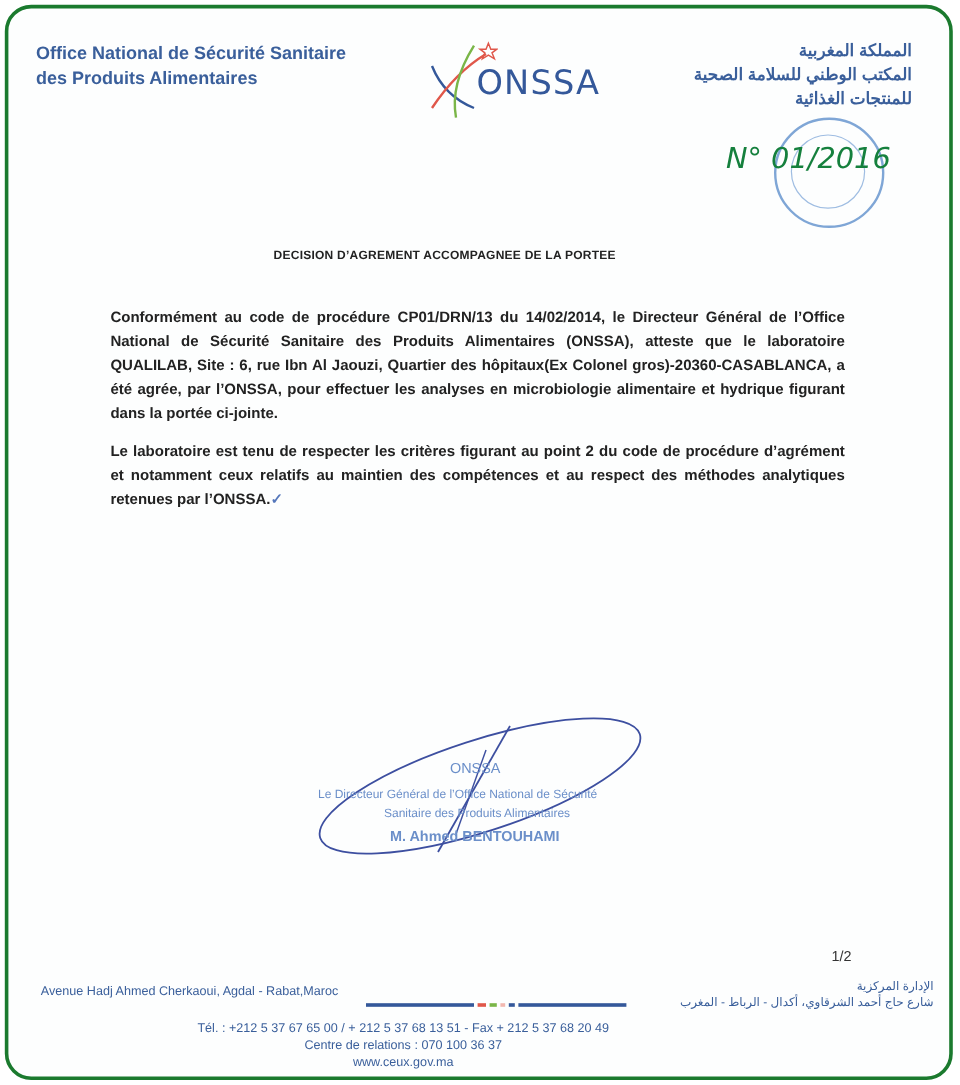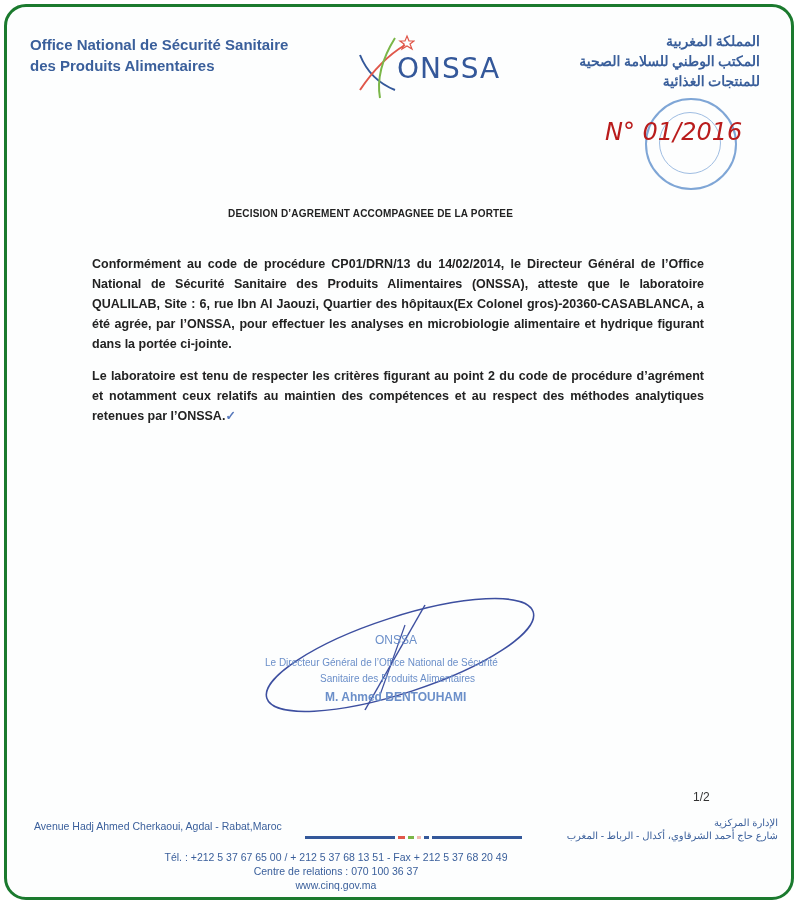--- a/index.html
+++ b/index.html
@@ -2,24 +2,24 @@
 <html><head>
 <meta charset="utf-8">
 <style>
   html, body { margin: 0; padding: 0; background: #ffffff; }
   body { width: 800px; height: 904px; position: relative; overflow: hidden; font-family: "Liberation Sans", sans-serif; }
   .frame { position: absolute; left: 4px; top: 4px; width: 784px; height: 890px; border: 3px solid #1b7a2e; border-radius: 22px; background: #fdfefe; }
   .hdr-left { position: absolute; left: 30px; top: 34px; color: #3a5f9b; font-size: 15px; line-height: 21px; font-weight: bold; }
   .hdr-left div { white-space: nowrap; }
   .logo { position: absolute; left: 355px; top: 30px; width: 180px; height: 70px; }
   .logo-text { position: absolute; left: 42px; top: 22px; font-size: 28px; letter-spacing: 1px; color: #34589a; font-family: "DejaVu Sans", sans-serif; }
-  .hdr-right { position: absolute; right: 40px; top: 32px; text-align: right; color: #3a5f9b; font-size: 14px; line-height: 20px; font-weight: bold; direction: rtl; font-family: Liberation Serif, serif; }
+  .hdr-right { position: absolute; right: 40px; top: 32px; text-align: right; color: #3a5f9b; font-size: 14px; line-height: 20px; font-weight: bold; direction: rtl; }
   .stamp { position: absolute; left: 645px; top: 98px; width: 88px; height: 88px; border: 2px solid #7fa6d6; border-radius: 50%; }
   .stamp-inner { position: absolute; left: 12px; top: 12px; width: 60px; height: 60px; border: 1.5px solid #9fbde2; border-radius: 50%; }
-  .number { position: absolute; left: 605px; top: 118px; color: #b91c1c; font-size: 24px; font-family: "DejaVu Sans", sans-serif; font-style: italic; }
+  .number { position: absolute; left: 605px; top: 118px; color: #15803d; font-size: 24px; font-family: "DejaVu Sans", sans-serif; font-style: italic; }
   .title { position: absolute; left: 228px; top: 208px; font-size: 10px; font-weight: bold; color: #222; letter-spacing: 0.2px; }
   .body { position: absolute; left: 92px; top: 254px; width: 612px; font-size: 12.5px; line-height: 20px; color: #222; text-align: justify; font-weight: bold; }
   .body p { margin: 0 0 12px 0; }
   .check { color: #5577bb; }
   .sig { position: absolute; left: 255px; top: 585px; width: 290px; height: 150px; }
   .sig-text { position: absolute; color: #6b8fc9; font-size: 10px; white-space: nowrap; }
   .page-num { position: absolute; left: 693px; top: 790px; font-size: 12px; color: #333; }
   .foot-left { position: absolute; left: 34px; top: 820px; color: #3a5f9b; font-size: 10.5px; line-height: 12px; }
   .foot-right { position: absolute; right: 22px; top: 816px; color: #3a5f9b; font-size: 10px; line-height: 13px; text-align: right; direction: rtl; }
   .divider { position: absolute; left: 305px; top: 835px; height: 4px; width: 230px; display: flex; align-items: center; gap: 3px; }
@@ -91,13 +91,13 @@
   <span style="width:90px;background:#34589a"></span>
 </div>
 
 <div class="foot-right">
   <div>الإدارة المركزية</div>
   <div>شارع حاج أحمد الشرقاوي، أكدال - الرباط - المغرب</div>
 </div>
 
 <div class="foot-center" style="top:851px">Tél. : +212 5 37 67 65 00 / + 212 5 37 68 13 51 - Fax + 212 5 37 68 20 49</div>
 <div class="foot-center" style="top:865px">Centre de relations : 070 100 36 37</div>
-<div class="foot-center" style="top:879px">www.cinq.gov.ma</div>
+<div class="foot-center" style="top:879px">www.ceux.gov.ma</div>
 
 </body></html>

